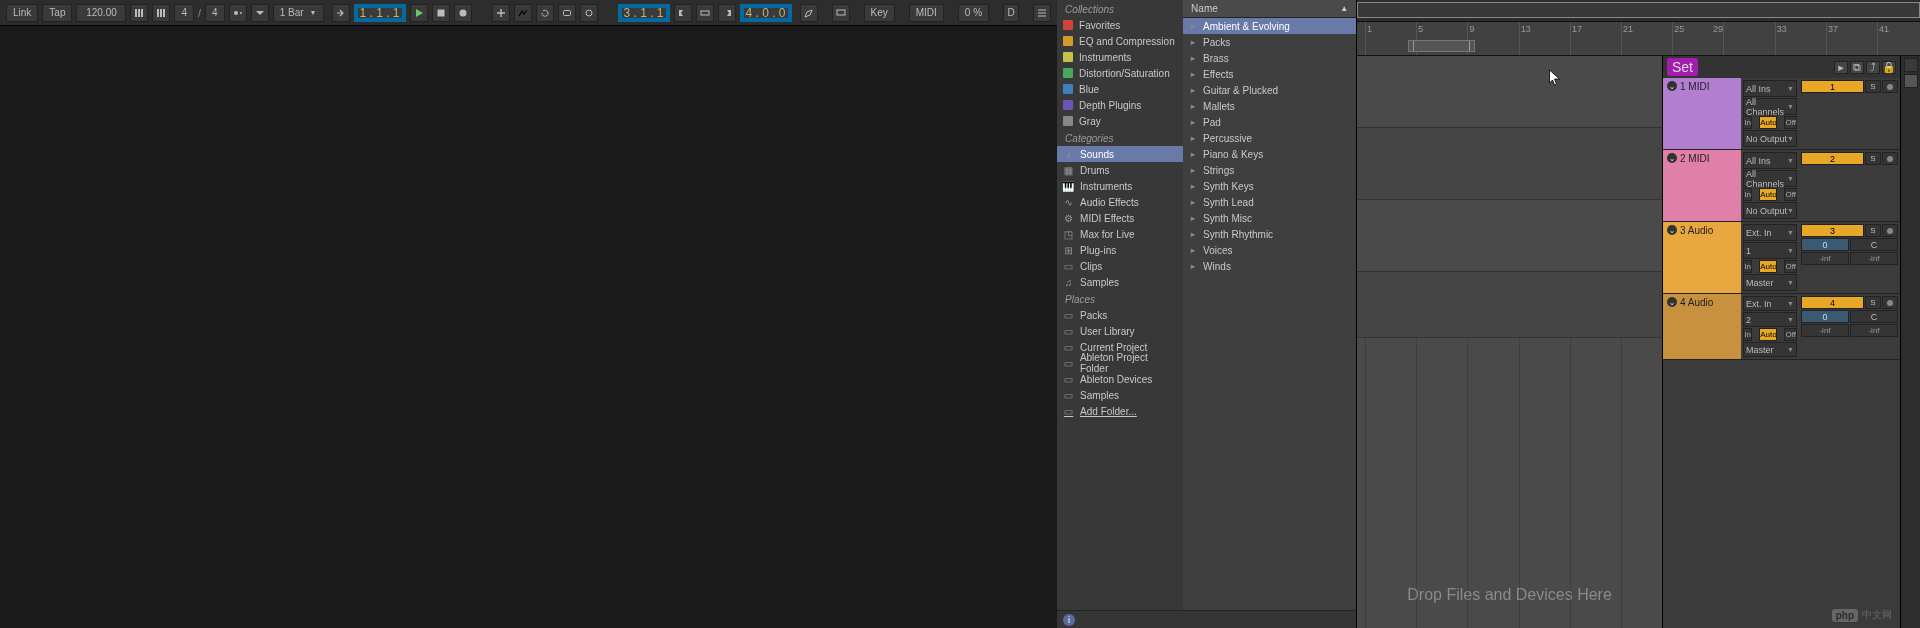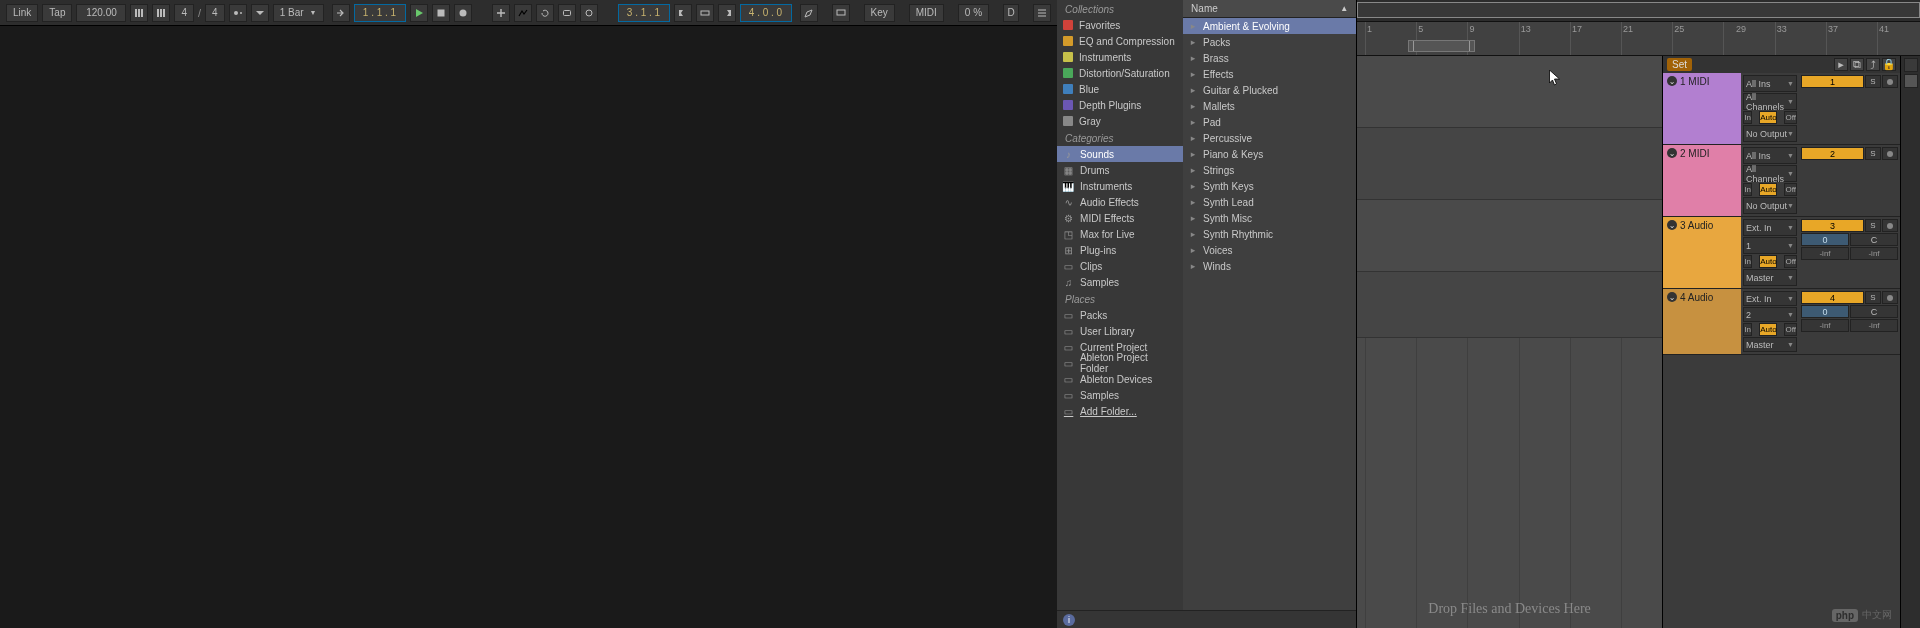--- a/index.html
+++ b/index.html
@@ -4,21 +4,21 @@
 <style>
   * { margin: 0; padding: 0; box-sizing: border-box; font-family: "Segoe UI", Arial, sans-serif; user-select: none; }
   html, body { width: 1920px; height: 628px; background: #1a1a1a; color: #bbb; font-size: 11px; overflow: hidden; }
   .app { display: flex; flex-direction: row; height: 100%; }
 
   
   .topbar { height: 26px; background: #2d2d2d; border-bottom: 1px solid #000; display: flex; align-items: center; padding: 0 6px; gap: 4px; }
   .tb-btn { height: 18px; padding: 0 6px; background: #3a3a3a; border: 1px solid #222; display: flex; align-items: center; justify-content: center; font-size: 10px; color: #bbb; cursor: pointer; }
   .tb-btn.wide { min-width: 50px; }
   .tb-spacer { flex: 1; }
-  .tb-num { background: #3a3a3a; border:1px solid #0369a1; height:18px; min-width:52px; display:flex; align-items:center; justify-content:center; font-size:10px; color:#c7b26e; }
+  .tb-num { background: #3a3a3a; border:4px solid #0369a1; height:18px; min-width:52px; display:flex; align-items:center; justify-content:center; font-size:12px; color:#c7b26e; }
   .tb-icon { width:18px; height:18px; background:#3a3a3a; border:1px solid #222; display:flex; align-items:center; justify-content:center; cursor:pointer; }
   .tb-icon svg { width:10px; height:10px; fill:#bbb; }
   .transport-center { display:flex; align-items:center; gap:4px; }
   .play svg{fill:#69c86c;} .stop svg{fill:#bbb;} .rec svg{fill:#bbb;}
   .right-cluster{margin-left:auto; display:flex; gap:14px; align-items:center;}
 
   
   .mainrow { flex:1; display:flex; min-height:0; }
 
   
@@ -51,27 +51,27 @@
   .ruler .tick{position:absolute;top:0;height:100%;border-left:1px solid #555;}
   .ruler .lbl{position:absolute;top:2px;font-size:9px;color:#999;}
   .ruler .loop{position:absolute;top:18px;height:12px;background:#555;border:1px solid #777;}
   .ruler .loop .h{width:5px;height:100%;display:inline-block;}
   .ruler .loop .h.l{border-right:1px solid #999;}
   .ruler .loop .h.r{float:right;border-left:1px solid #999;}
   .tracks-area{flex:1; display:flex; min-height:0;}
   .lanes{flex:1; position:relative; background:#4a4a4a; overflow:hidden;}
   .lane{position:absolute;left:0;right:0;border-bottom:1px solid #333;background:#4a4a4a;}
   .lane.dark{background:#454545;}
-  .drop-text{position:absolute;bottom:11px;width:100%;text-align:center;color:#8a8a8a;font-size:14px;font-family:Liberation Serif, serif;}
+  .drop-text{position:absolute;bottom:24px;width:100%;text-align:center;color:#8a8a8a;font-size:16px;}
   .vgrid{position:absolute;top:0;bottom:0;border-left:1px solid rgba(0,0,0,.15);}
 
   
   .trackpanel{width:238px;background:#3b3b3b;border-left:1px solid #000;display:flex;flex-direction:column;}
   .tp-head{display:flex;align-items:center;gap:4px;padding:2px 4px;background:#333;}
-  .tp-head .set{font-size:10px;padding:1px 5px;background:#a16207;color:#ddd;border-radius:2px;}
+  .tp-head .set{font-size:14px;padding:1px 5px;background:#a21caf;color:#ddd;border-radius:2px;}
   .tp-head .btns{display:flex;gap:2px;}
   .tp-head .btns div{width:14px;height:13px;background:#444;border:1px solid #222;display:flex;align-items:center;justify-content:center;}
   .trackrow{display:flex;border-bottom:1px solid #222;}
   .track-title{width:78px;padding:3px 4px;display:flex;gap:3px;align-items:flex-start;font-size:10px;cursor:pointer;}
   .track-title .fold{width:10px;height:10px;border-radius:50%;background:#333;color:#ddd;font-size:8px;display:flex;align-items:center;justify-content:center;}
   .track-io{width:58px;padding:2px;display:flex;flex-direction:column;gap:1px;}
   .io-row{display:flex;gap:7px;}
   .sel{flex:1;height:13px;background:#353535;border:1px solid #222;font-size:9px;color:#bbb;display:flex;align-items:center;justify-content:space-between;padding:0 2px;}
   .sel .arrow{font-size:7px;color:#888;}
   .mini{width:18px;height:13px;background:#353535;border:1px solid #222;font-size:8px;display:flex;align-items:center;justify-content:center;color:#aaa;}
@@ -428,21 +428,21 @@
           <div class="lbl" style="left: 112.4px;">9</div>
           <div class="tick" style="left: 161.6px;"></div>
           <div class="lbl" style="left: 163.6px;">13</div>
           <div class="tick" style="left: 212.8px;"></div>
           <div class="lbl" style="left: 214.8px;">17</div>
           <div class="tick" style="left: 264px;"></div>
           <div class="lbl" style="left: 266px;">21</div>
           <div class="tick" style="left: 315.2px;"></div>
           <div class="lbl" style="left: 317.2px;">25</div>
           <div class="tick" style="left: 366.4px;"></div>
-          <div class="lbl" style="left: 379px;">29</div>
+          <div class="lbl" style="left: 356px;">29</div>
           <div class="tick" style="left: 417.6px;"></div>
           <div class="lbl" style="left: 419.6px;">33</div>
           <div class="tick" style="left: 468.8px;"></div>
           <div class="lbl" style="left: 470.8px;">37</div>
           <div class="tick" style="left: 520px;"></div>
           <div class="lbl" style="left: 522px;">41</div>
           <div class="tick" style="left: 571.2px;"></div>
           <div class="lbl" style="left: 573.2px;">51</div>
           <div class="tick" style="left: 622.4px;"></div>
           <div class="lbl" style="left: 624.4px;">49</div>

